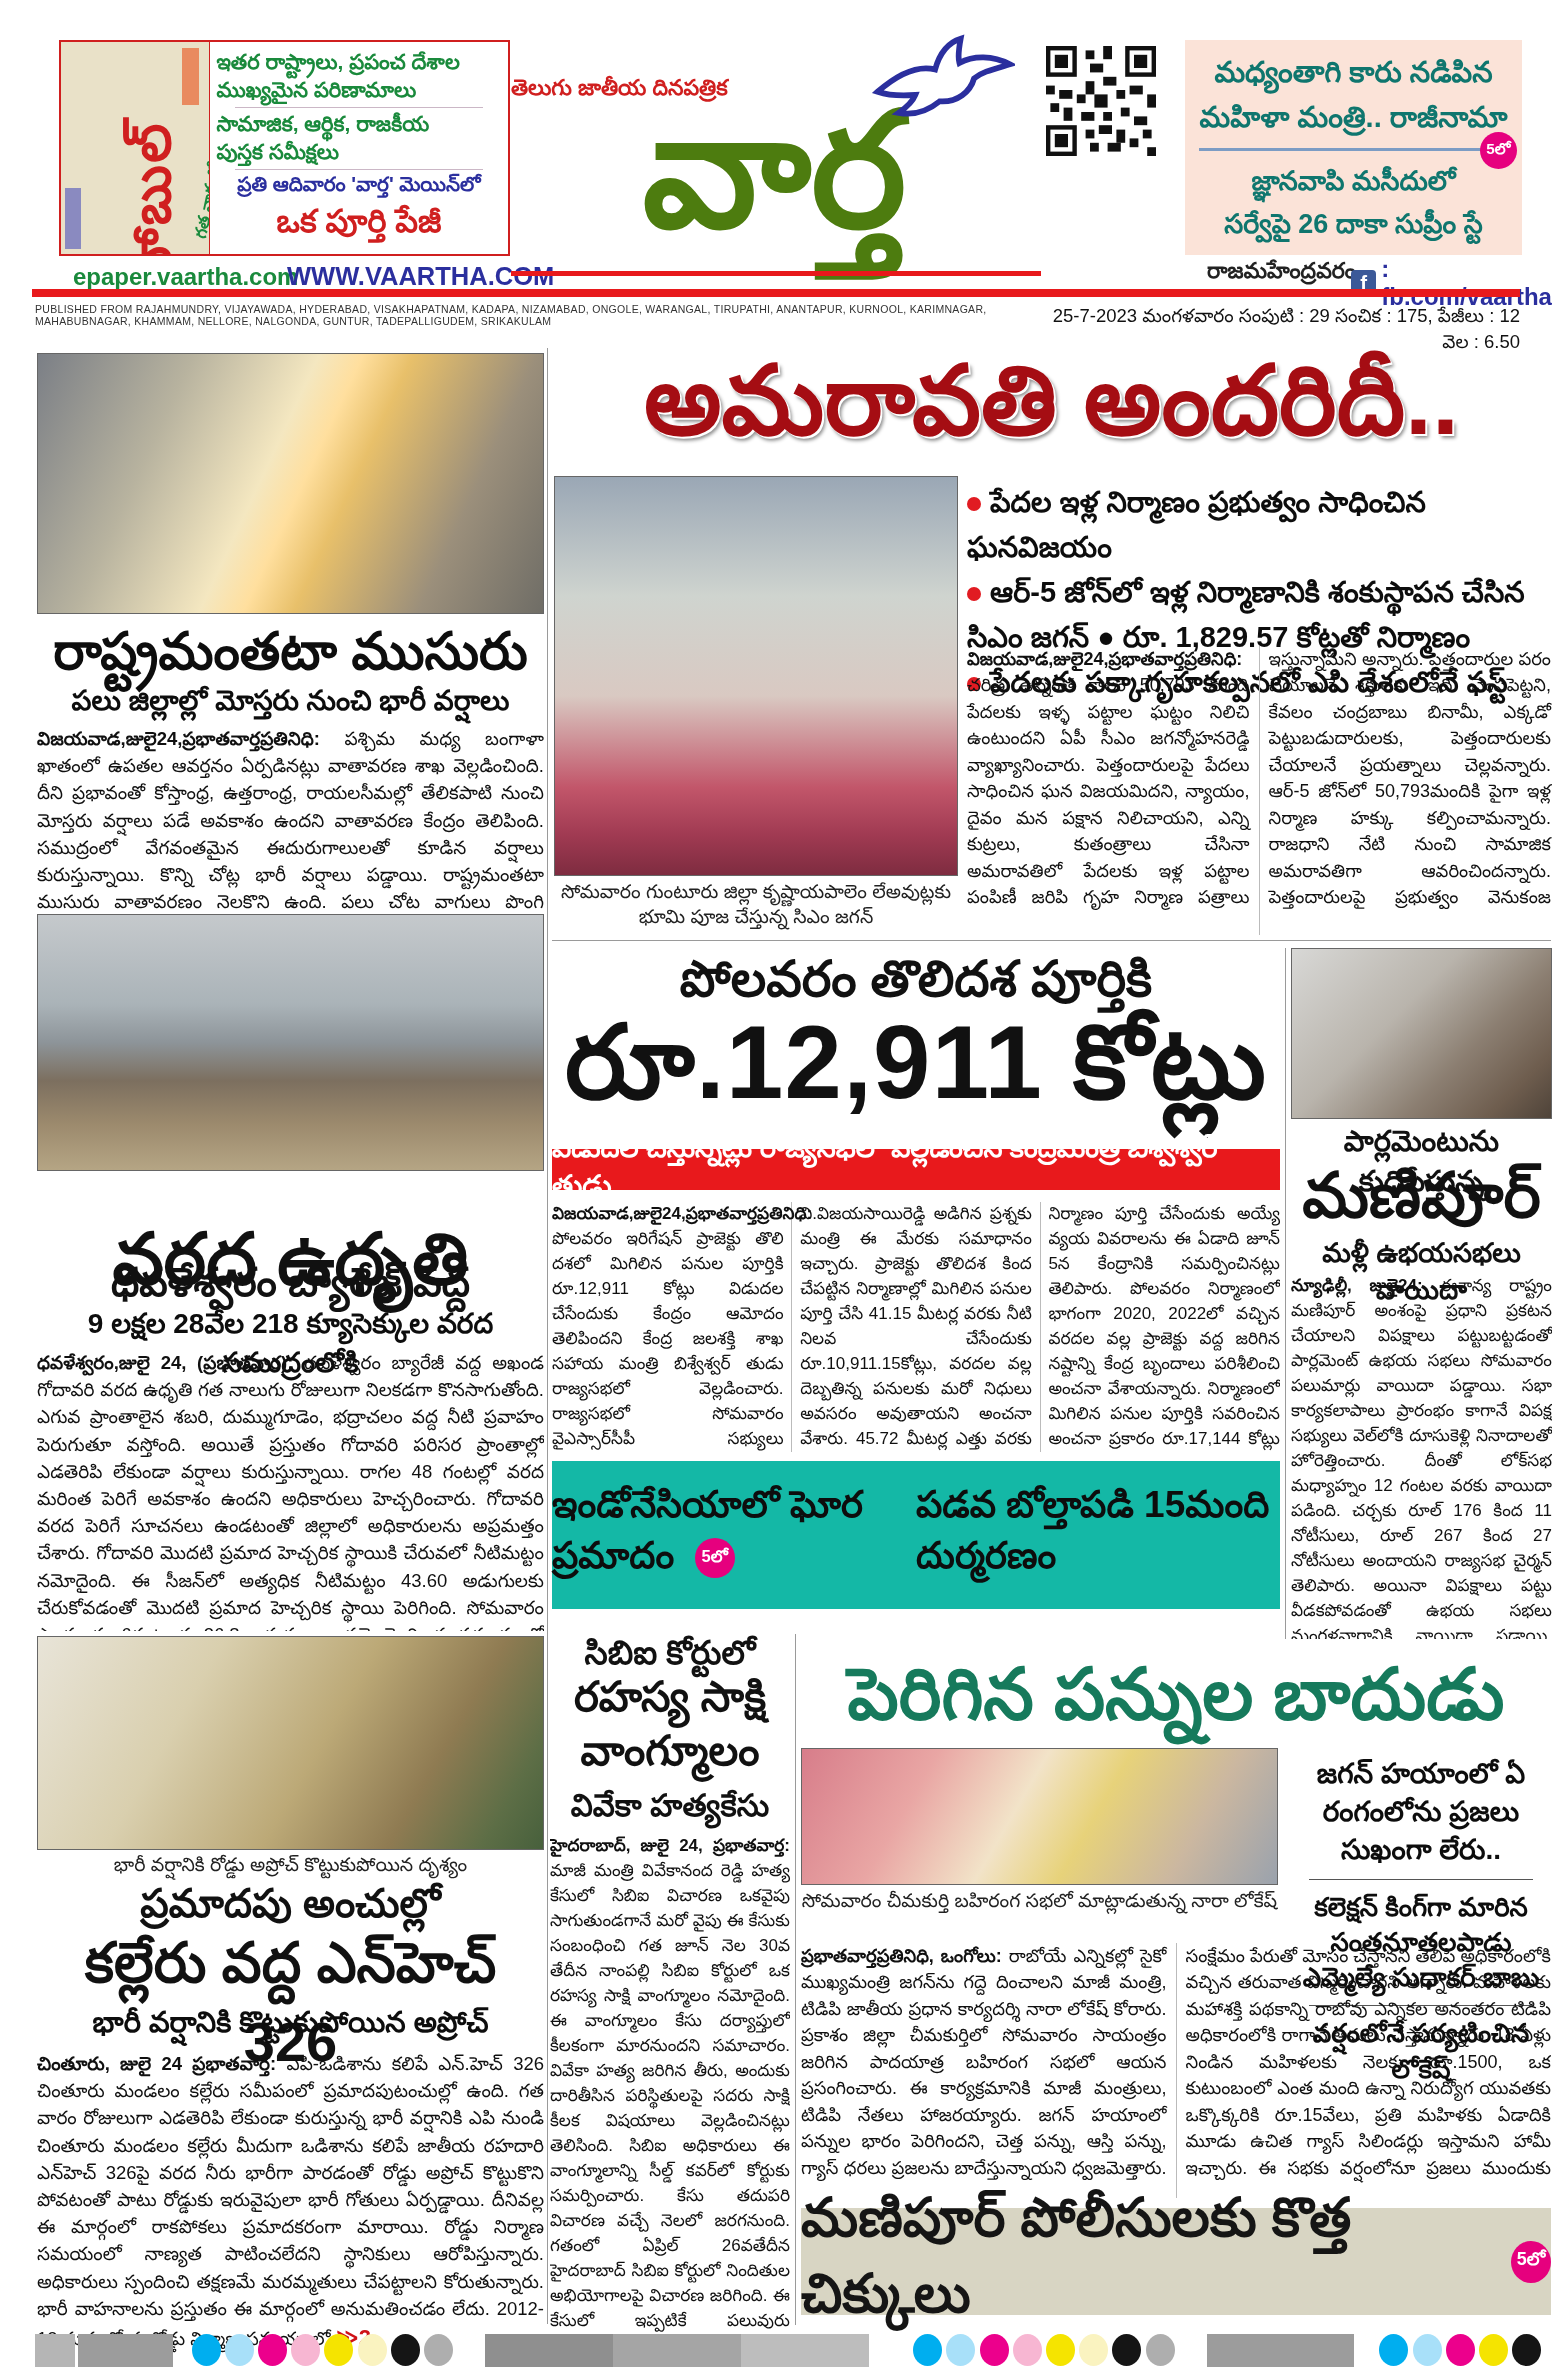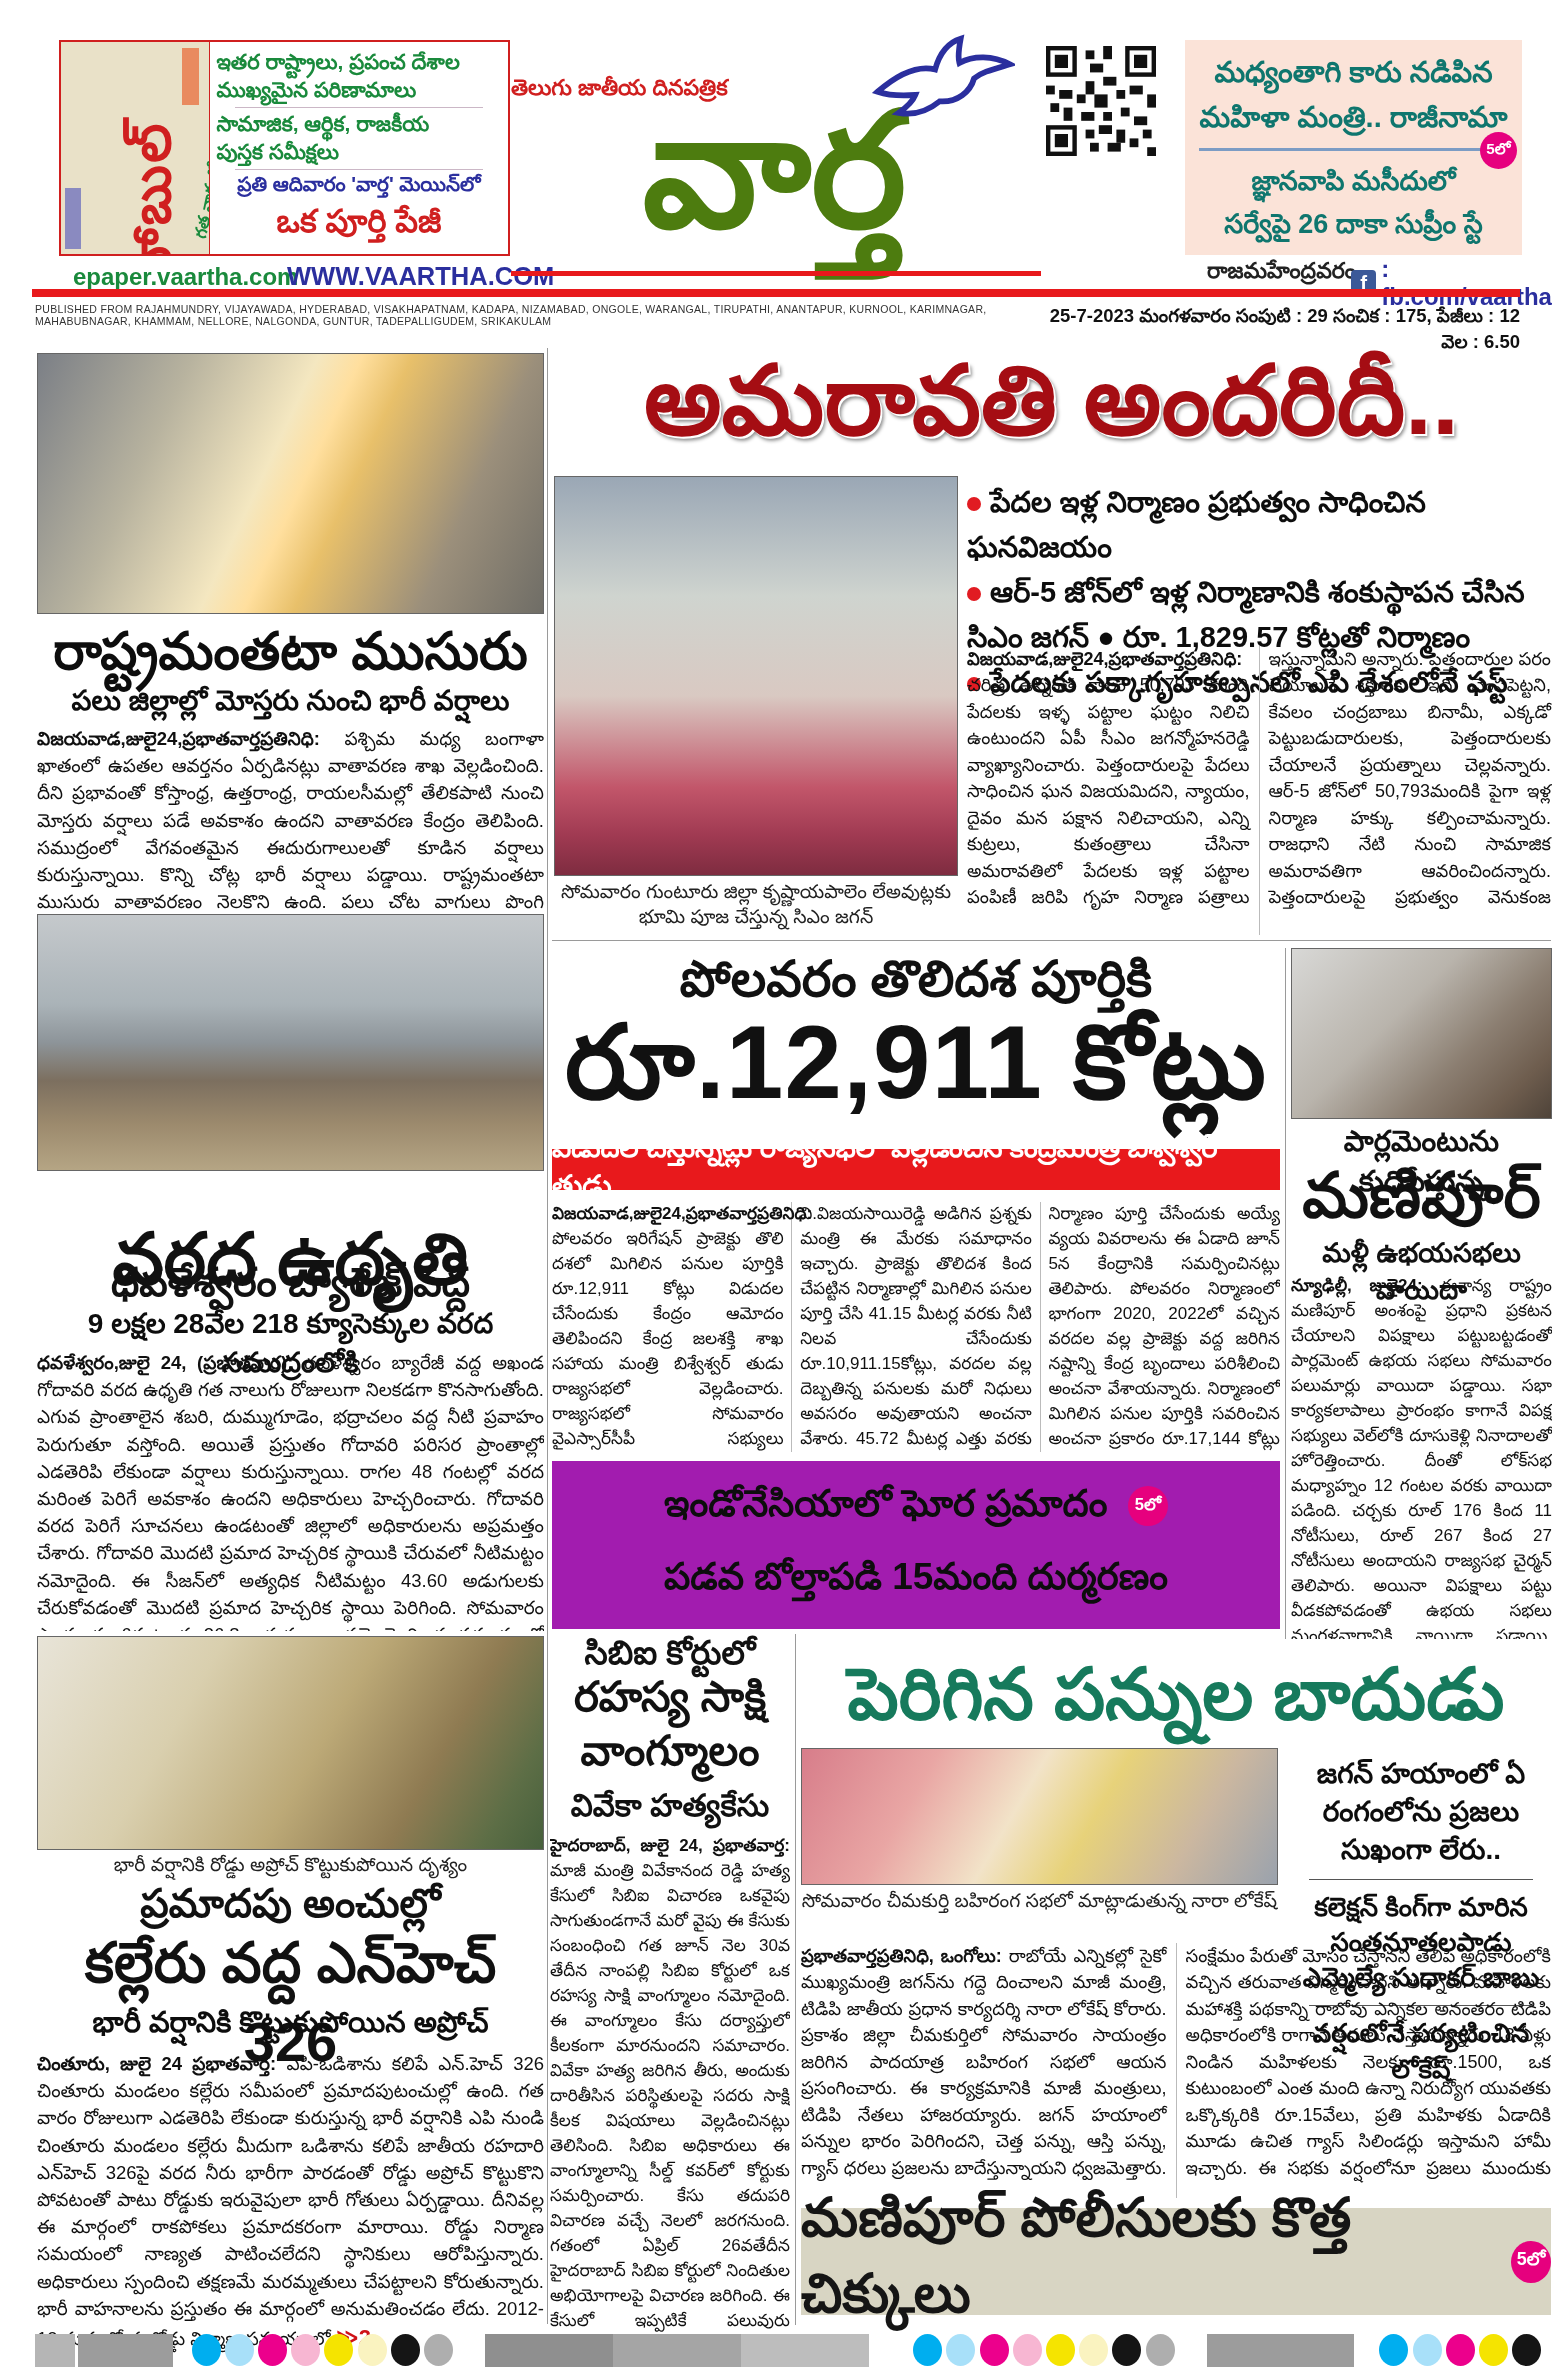--- a/index.html
+++ b/index.html
@@ -33,21 +33,21 @@
   #masthead-tagline{left:511px;top:75px;color:#d01f1f;font-size:22px;font-weight:bold;}
   #masthead-title{left:508px;top:82px;width:533px;text-align:center;color:#4d7c0f;
                   font-size:161px;font-weight:800;line-height:1.1;}
   #flash-box{left:1185px;top:40px;width:337px;height:215px;background:#fbe3d8;
              display:flex;flex-direction:column;justify-content:space-evenly;padding:3.8px 7.7px;box-sizing:border-box;}
   .flash-l{font-size:29px;font-weight:800;color:#0f766e;text-align:center;line-height:1.2;}
   .flash-div{position:relative;height:0;border-top:3.8px solid #7c9cc4;margin:2.6px 6.4px;}
   .flash-div .badge{position:absolute;right:-9px;top:-19px;width:37px;height:37px;font-size:15.3px;}
   #red-bar{left:32px;top:289px;width:1488px;height:8.3px;background:#e8191c;}
   #published{left:35px;top:303px;width:1047px;font-size:10.5px;color:#333;letter-spacing:0.3px;}
-  #issue-line{left:1035px;top:305px;width:485px;text-align:right;font-size:18.5px;font-weight:bold;color:#111;}
+  #issue-line{left:1035px;top:305px;width:485px;text-align:right;font-size:18.5px;font-weight:normal;color:#111;}
   #epaper{left:73px;top:263px;font-size:24px;font-weight:800;color:#1a8a3c;text-decoration:none;}
   #website{left:287px;top:262px;font-size:25.5px;font-weight:800;color:#2b2f9e;text-decoration:none;}
   #edition{left:1207px;top:258px;font-size:22px;font-weight:bold;color:#222;}
   #fb-wrap{left:1351px;top:255px;font-size:24px;font-weight:800;color:#2b2f9e;display:flex;align-items:center;gap:5.1px;text-decoration:none;}
   .fb-icon{display:inline-flex;width:27px;height:27px;background:#3b5998;color:#fff;border-radius:3.8px;
            align-items:center;justify-content:center;font-size:20.4px;font-weight:bold;}
   
   #lead-headline{left:552px;top:345px;width:999px;text-align:center;color:#a50d13;
                  font-size:97px;font-weight:800;line-height:1.15;
                  text-shadow:1.9px 1.9px 0 #fff,3.2px 3.8px 3.8px rgba(0,0,0,.45);}
@@ -66,22 +66,22 @@
       background:linear-gradient(135deg,#d8d8d6 0%,#b9b4ac 40%,#8c7f72 65%,#6e5d4e 85%,#4e4339 100%);}
   #flood-photo{left:37px;top:1636px;width:507px;height:214px;
       background:linear-gradient(120deg,#e8e4d8 0%,#d9cfae 30%,#bca977 55%,#8f7b52 75%,#5d6e46 90%,#47603c 100%);}
   #lokesh-photo{left:801px;top:1748px;width:477px;height:137px;
       background:linear-gradient(120deg,#d77d8a 0%,#e9a6a4 25%,#f2e3c8 45%,#e7d27a 60%,#cbb7a0 80%,#9aa2ad 100%);}
   
   .kicker1{font-size:52px;font-weight:800;color:#0d0d0d;}
   .subhead{font-size:28px;font-weight:800;color:#0d0d0d;}
   #polavaram-strap{left:552px;top:1149px;width:728px;height:41px;background:#e8191c;color:#fff;
       display:flex;align-items:center;justify-content:center;font-size:27px;font-weight:800;}
-  #indonesia-box{left:552px;top:1461px;width:728px;height:168px;background:#a21caf;
-      display:flex;flex-direction:column;justify-content:space-evenly;align-items:center;}
+  #indonesia-box{left:552px;top:1461px;width:728px;height:148px;background:#14b8a6;
+      display:flex;flex-direction:row;justify-content:space-evenly;align-items:center;}
   .indo-l{font-size:37px;font-weight:800;color:#0d0d0d;}
   #strip-box{left:801px;top:2208px;width:750px;height:107px;background:#d8d5c3;
       display:flex;align-items:center;justify-content:center;gap:11.5px;}
   #strip-box .t{font-size:54px;font-weight:800;color:#151515;}
   
   #taxes-headline{left:801px;top:1653px;width:750px;text-align:center;color:#167a5c;
                   font-size:72px;font-weight:800;}
   .tax-bullet{font-size:26px;font-weight:800;line-height:1.35;color:#0d0d0d;text-align:center;}
   .tax-div{height:0;border-top:1.3px solid #555;margin:10.2px 19px;}
   

